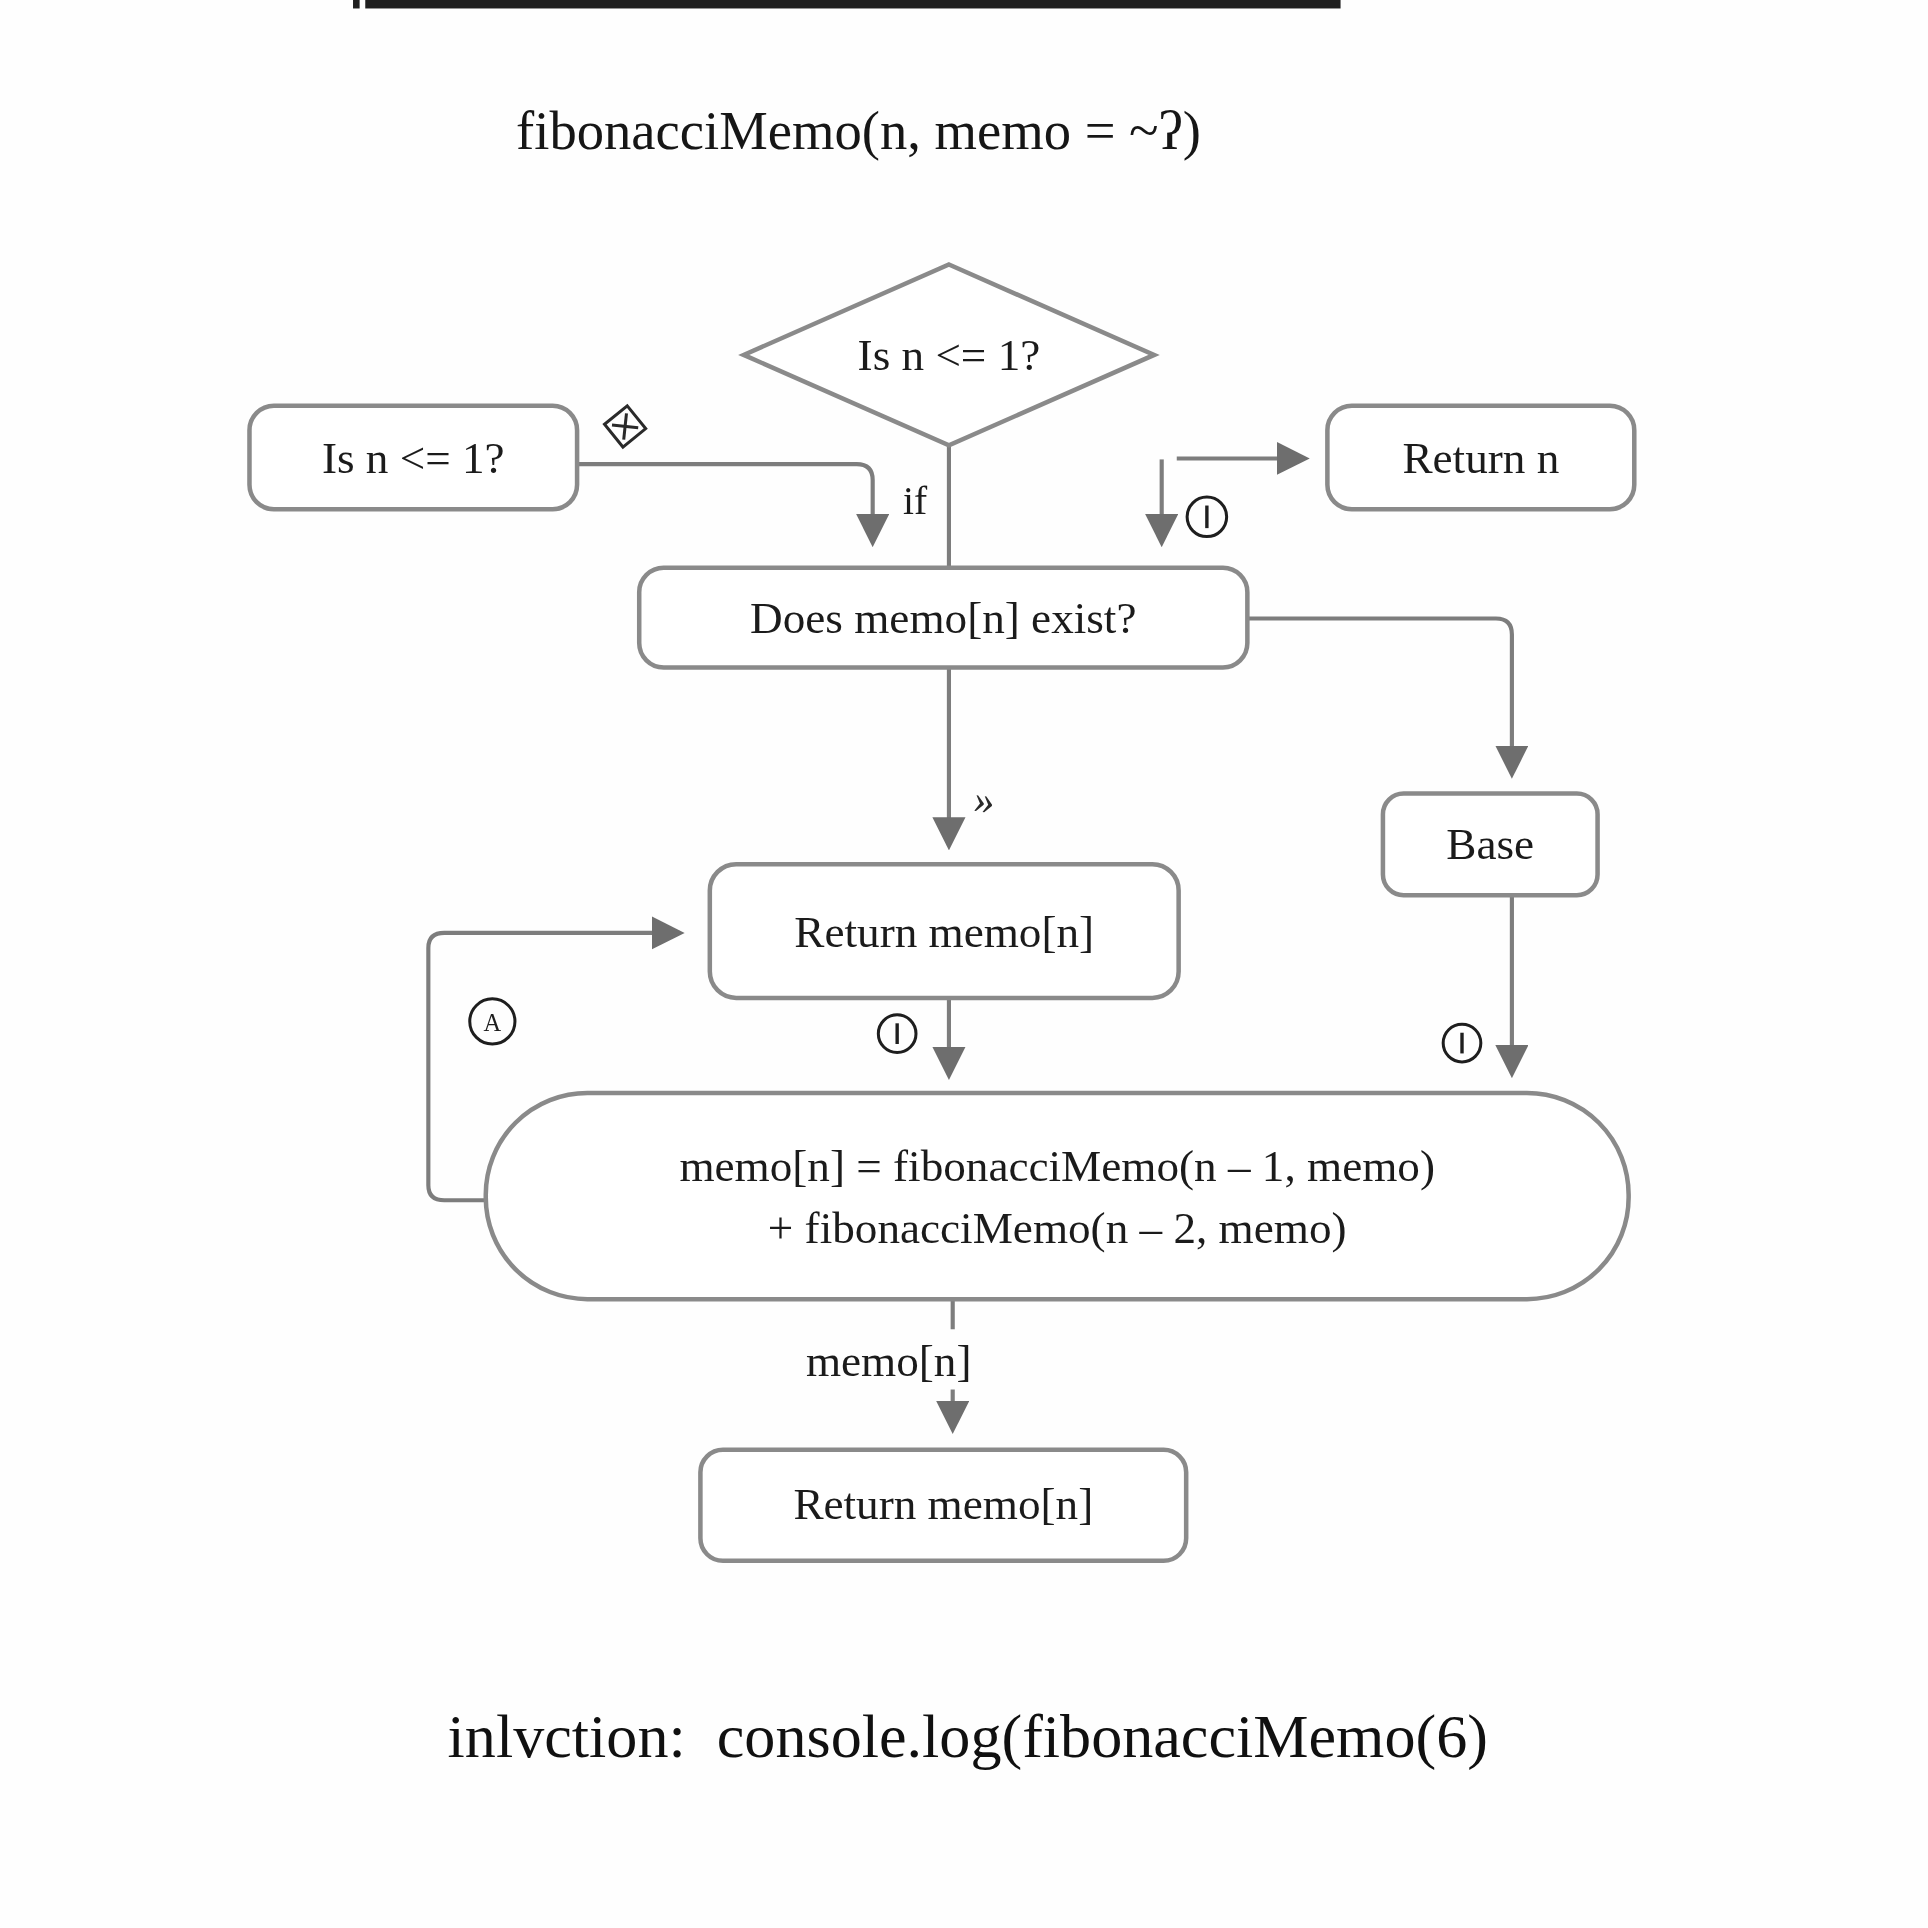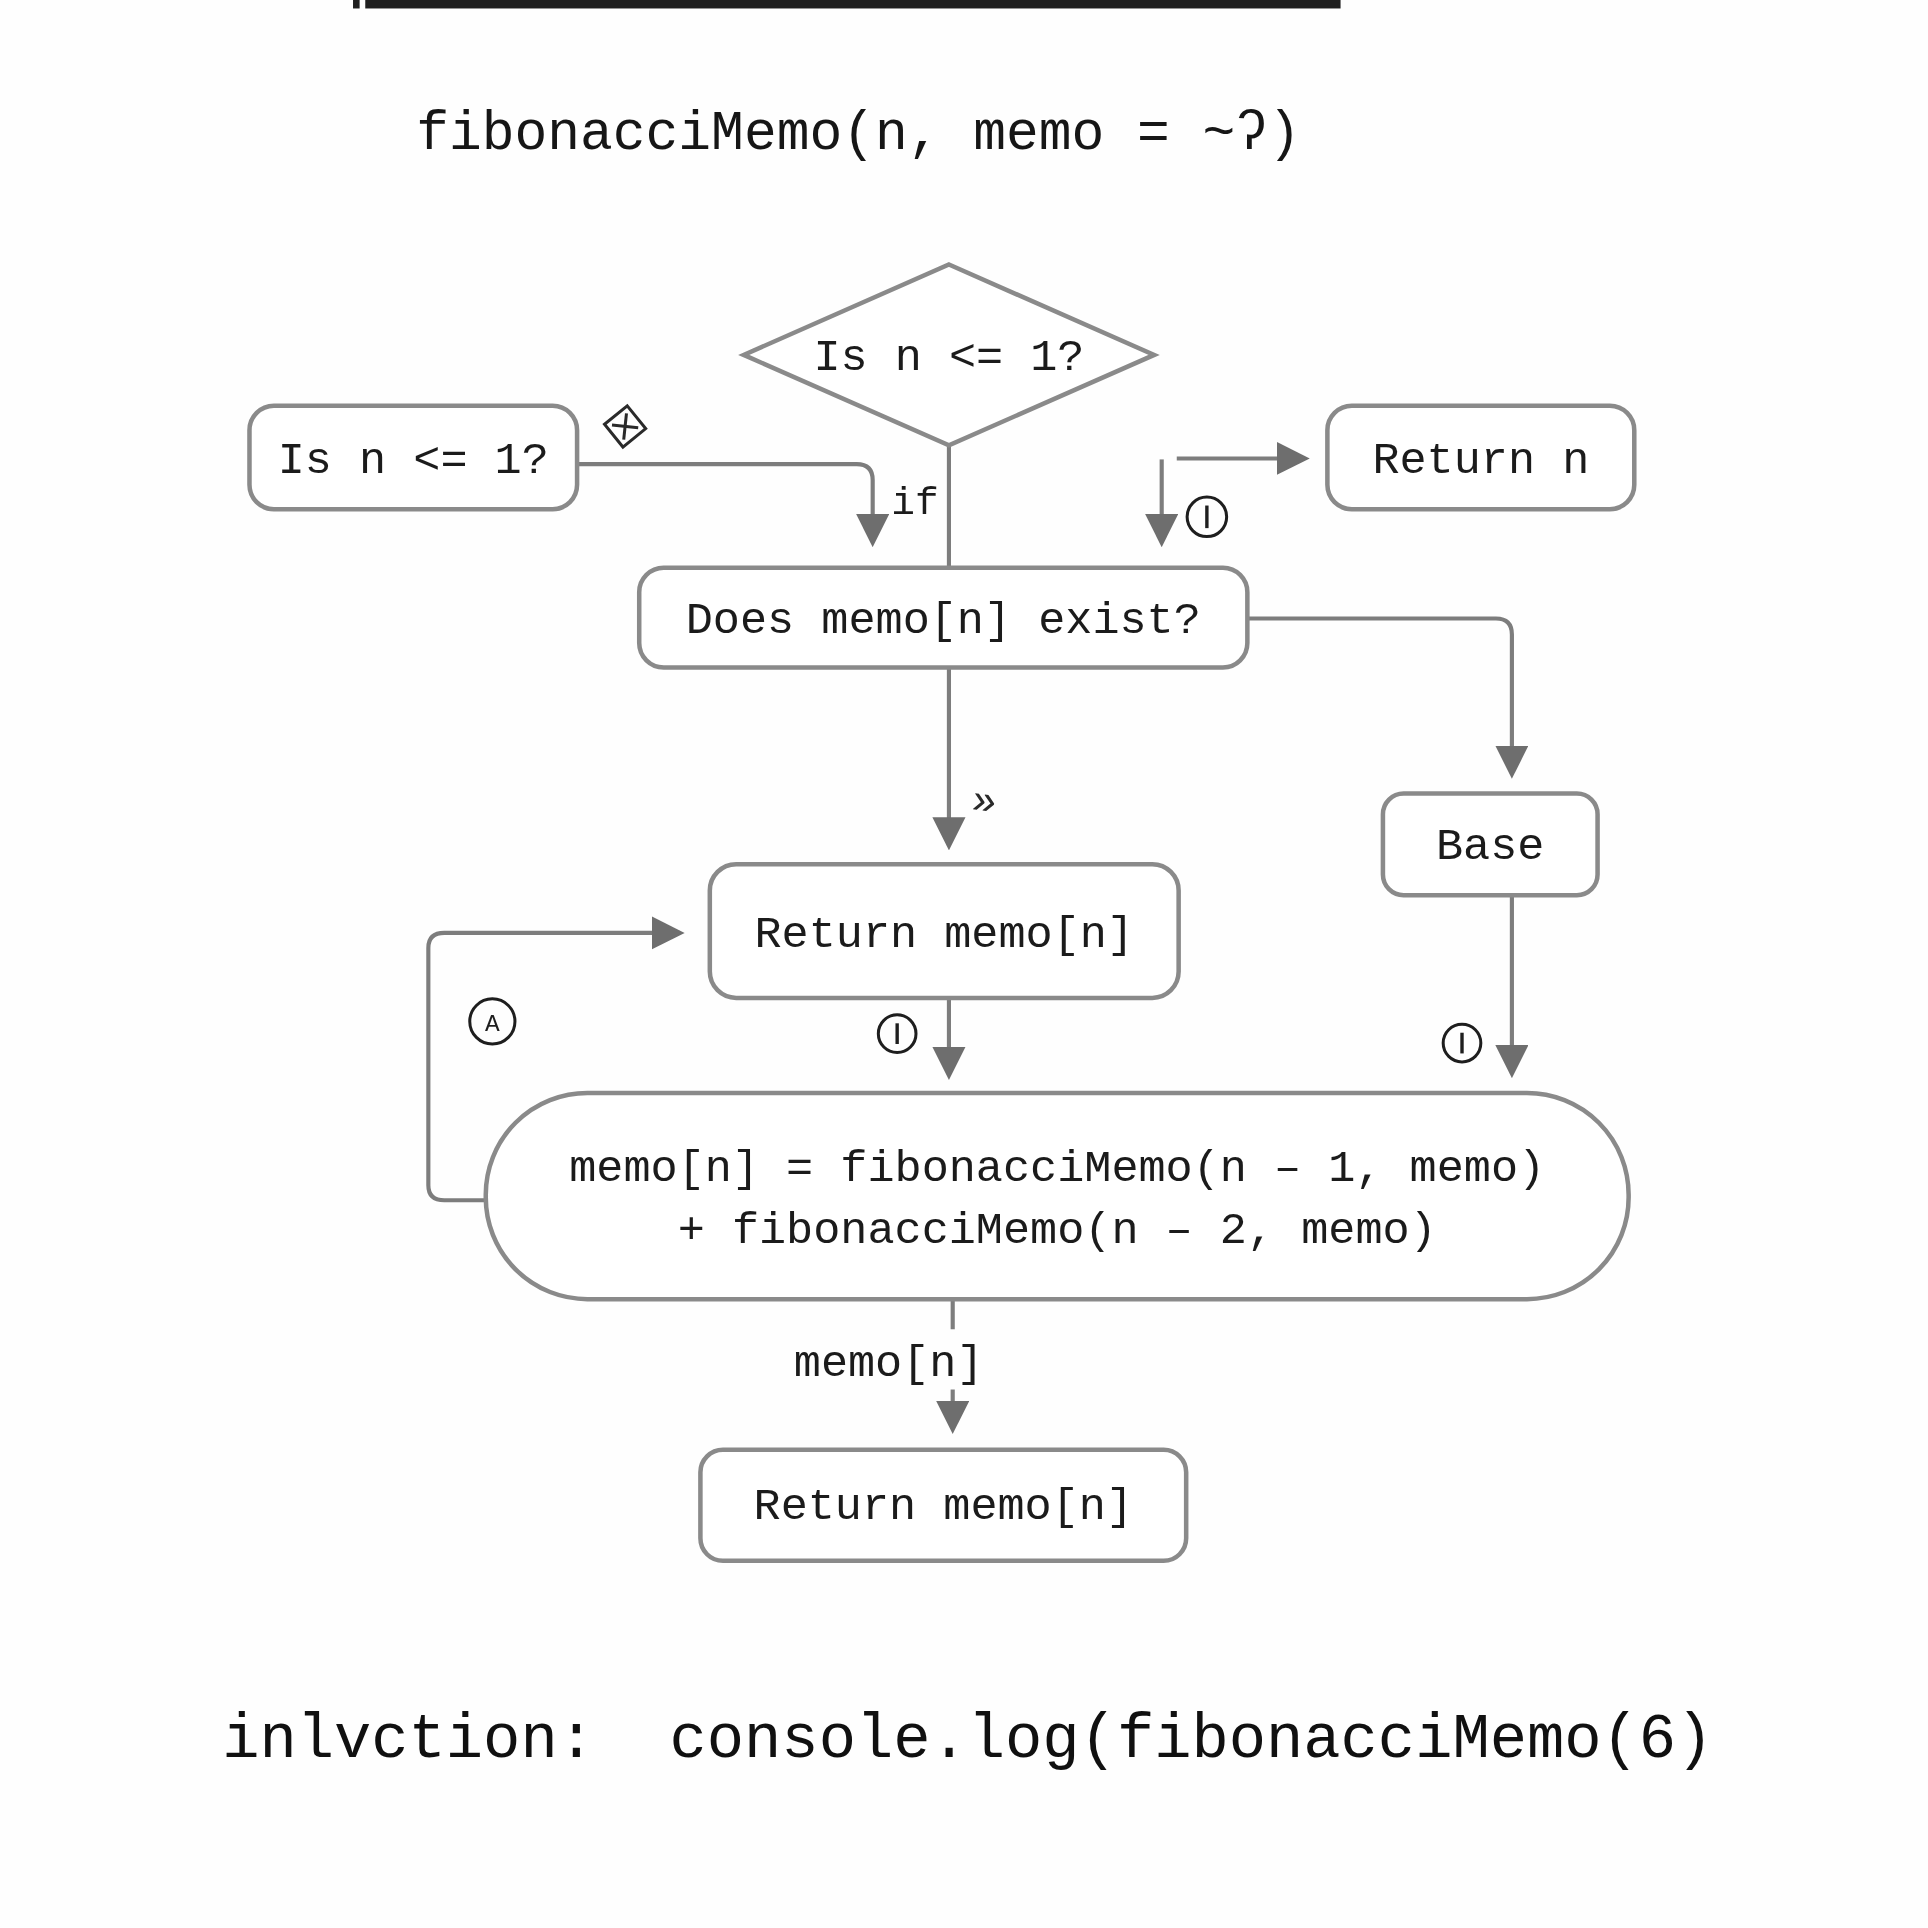--- a/index.html
+++ b/index.html
@@ -1,20 +1,20 @@
 <!DOCTYPE html>
 <html style="font-size:15px"><head>
 <meta charset="utf-8">
 <style>
   html,body{margin:0;padding:0;background:#ffffff;}
   .canvas{
     position:relative;
     width:1928px;height:1928px;
     background:#fefefe;
-    font-family:Liberation Mono, monospace;
+    font-family:Liberation Serif, serif;
   }
   svg{display:block;width:100%;height:100%;}
   .edge{fill:none;stroke:#7d7d7d;stroke-width:2.2;}
   .edge-plain{fill:none;stroke:#7d7d7d;stroke-width:2.2;}
   .node{fill:#ffffff;stroke:#8a8a8a;stroke-width:2.4;}
   .node-text{fill:#1b1b1b;font-size:24px;text-anchor:middle;}
   .diamond-text{fill:#1b1b1b;font-size:24px;text-anchor:middle;}
   .title-text{fill:#161616;font-size:29px;text-anchor:middle;}
   .caption-text{fill:#101010;font-size:33px;text-anchor:middle;white-space:pre;}
   .edge-label{fill:#1b1b1b;font-size:21px;text-anchor:middle;}

